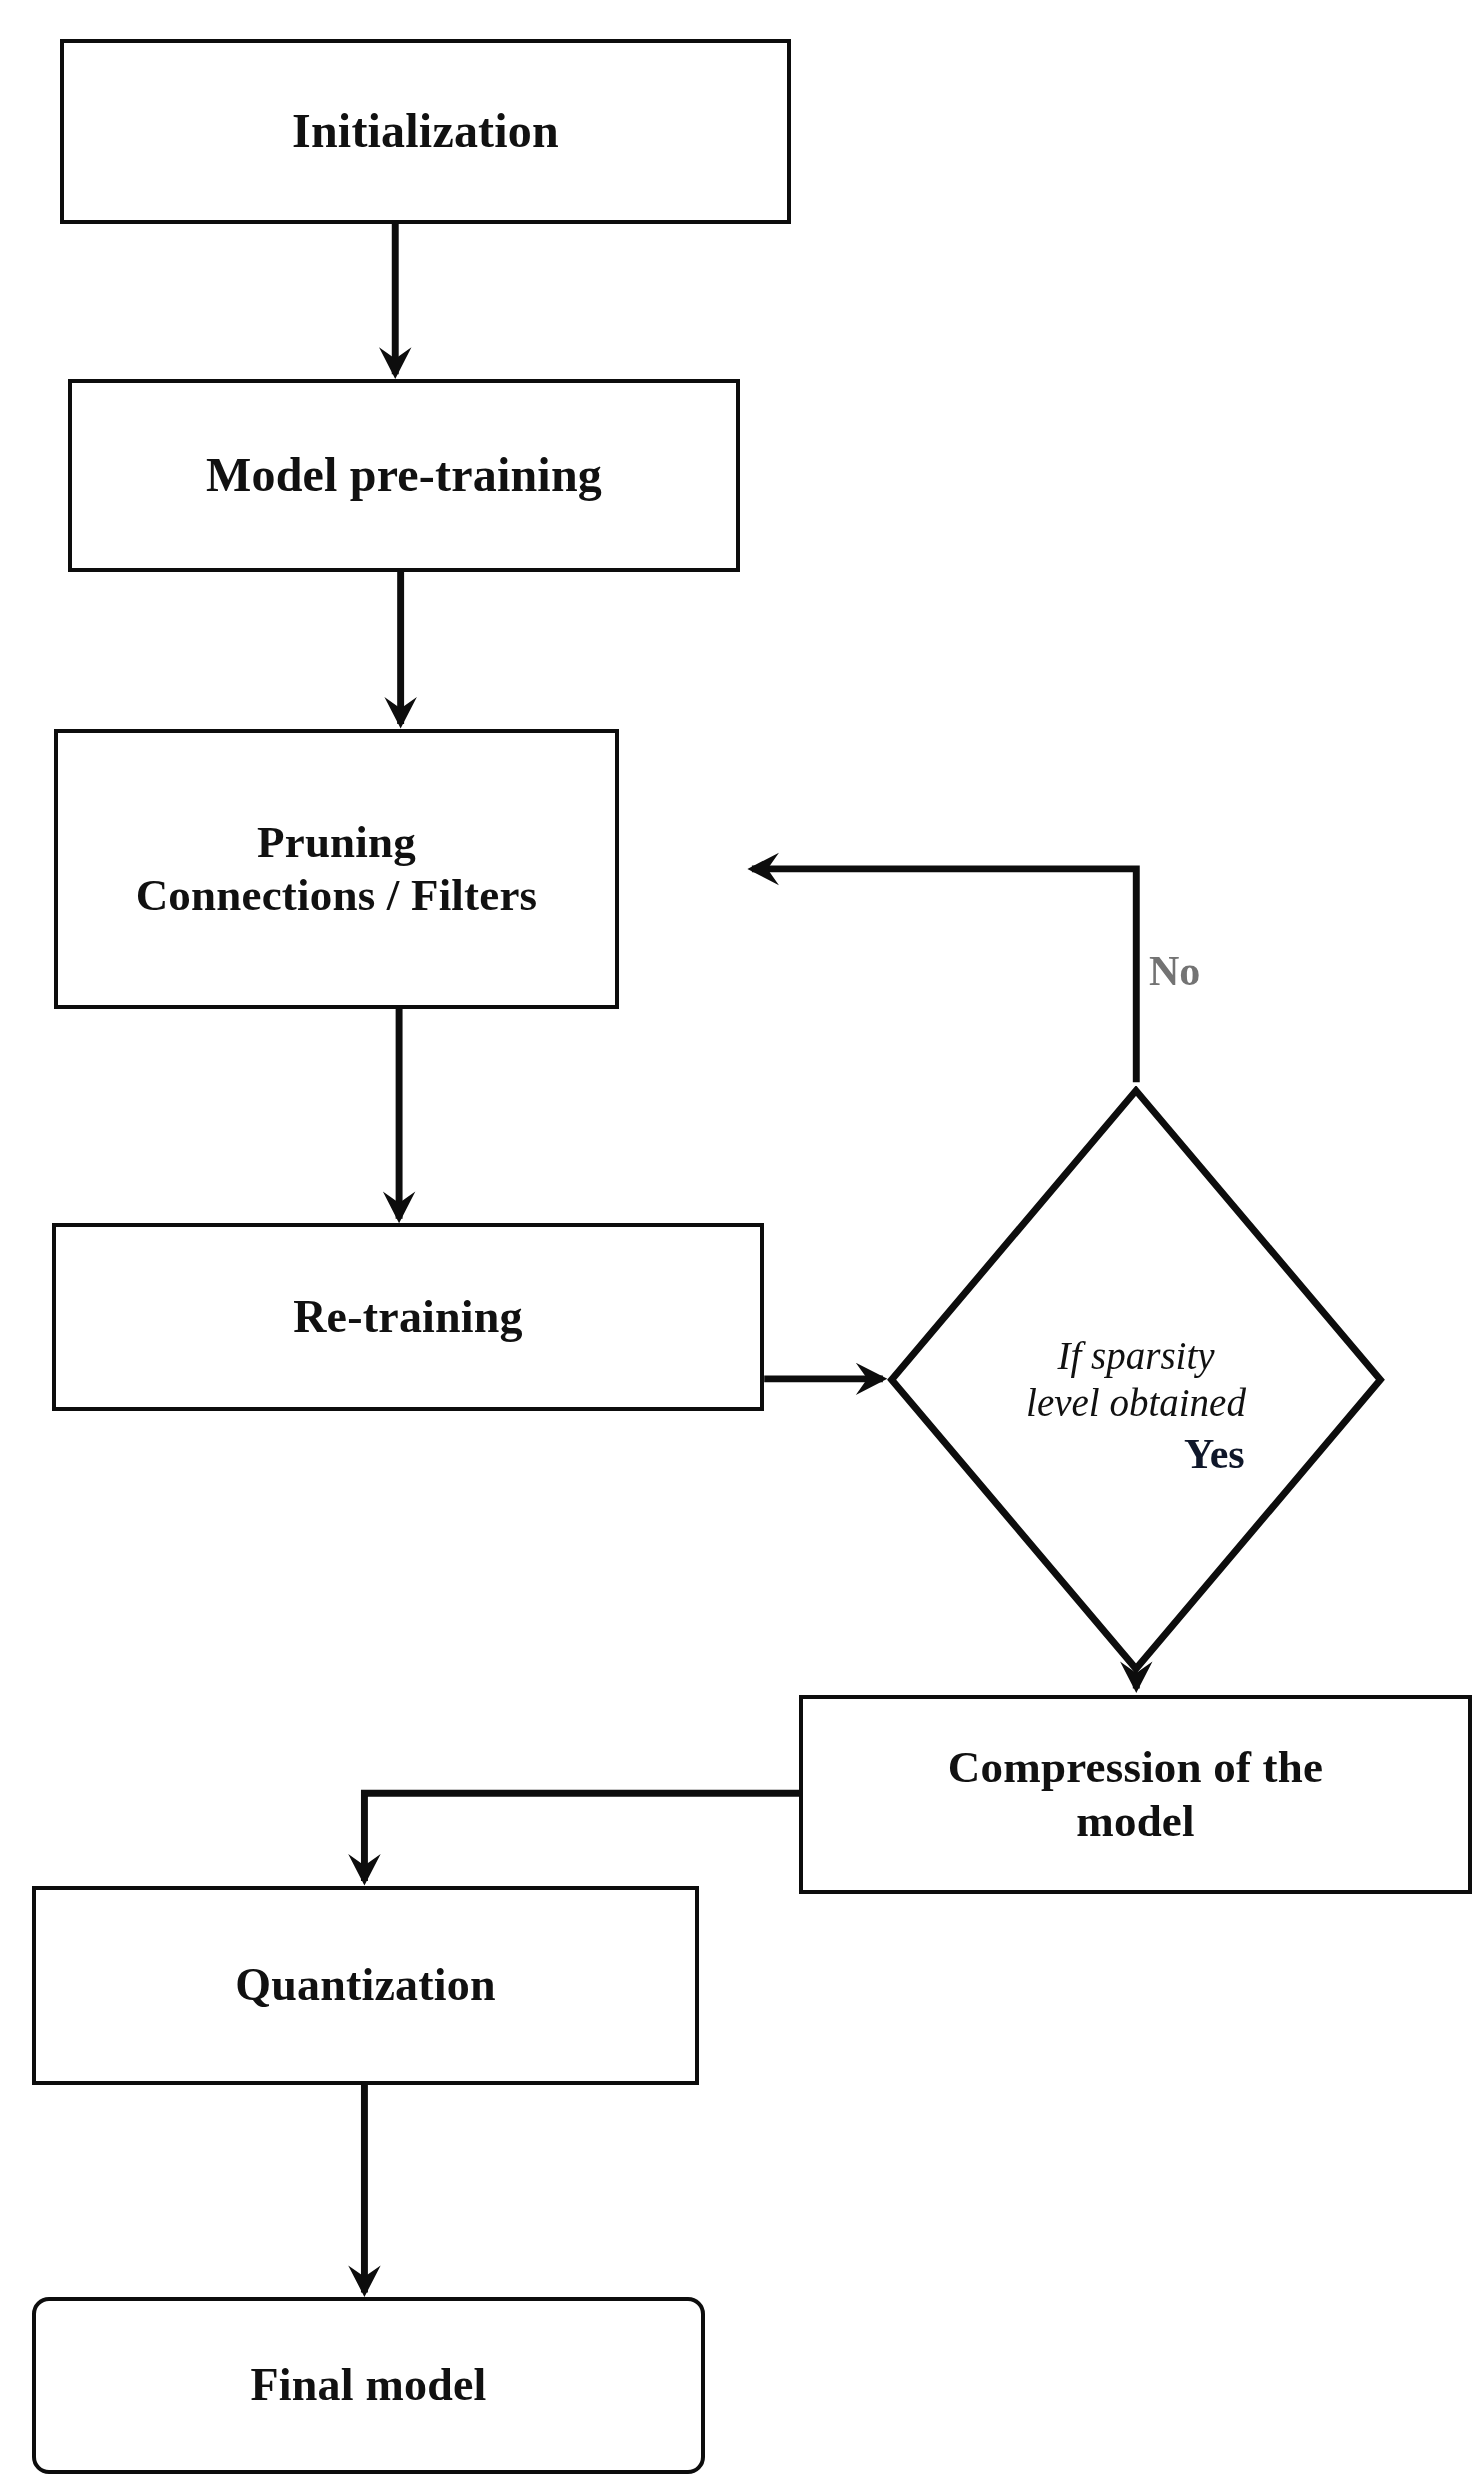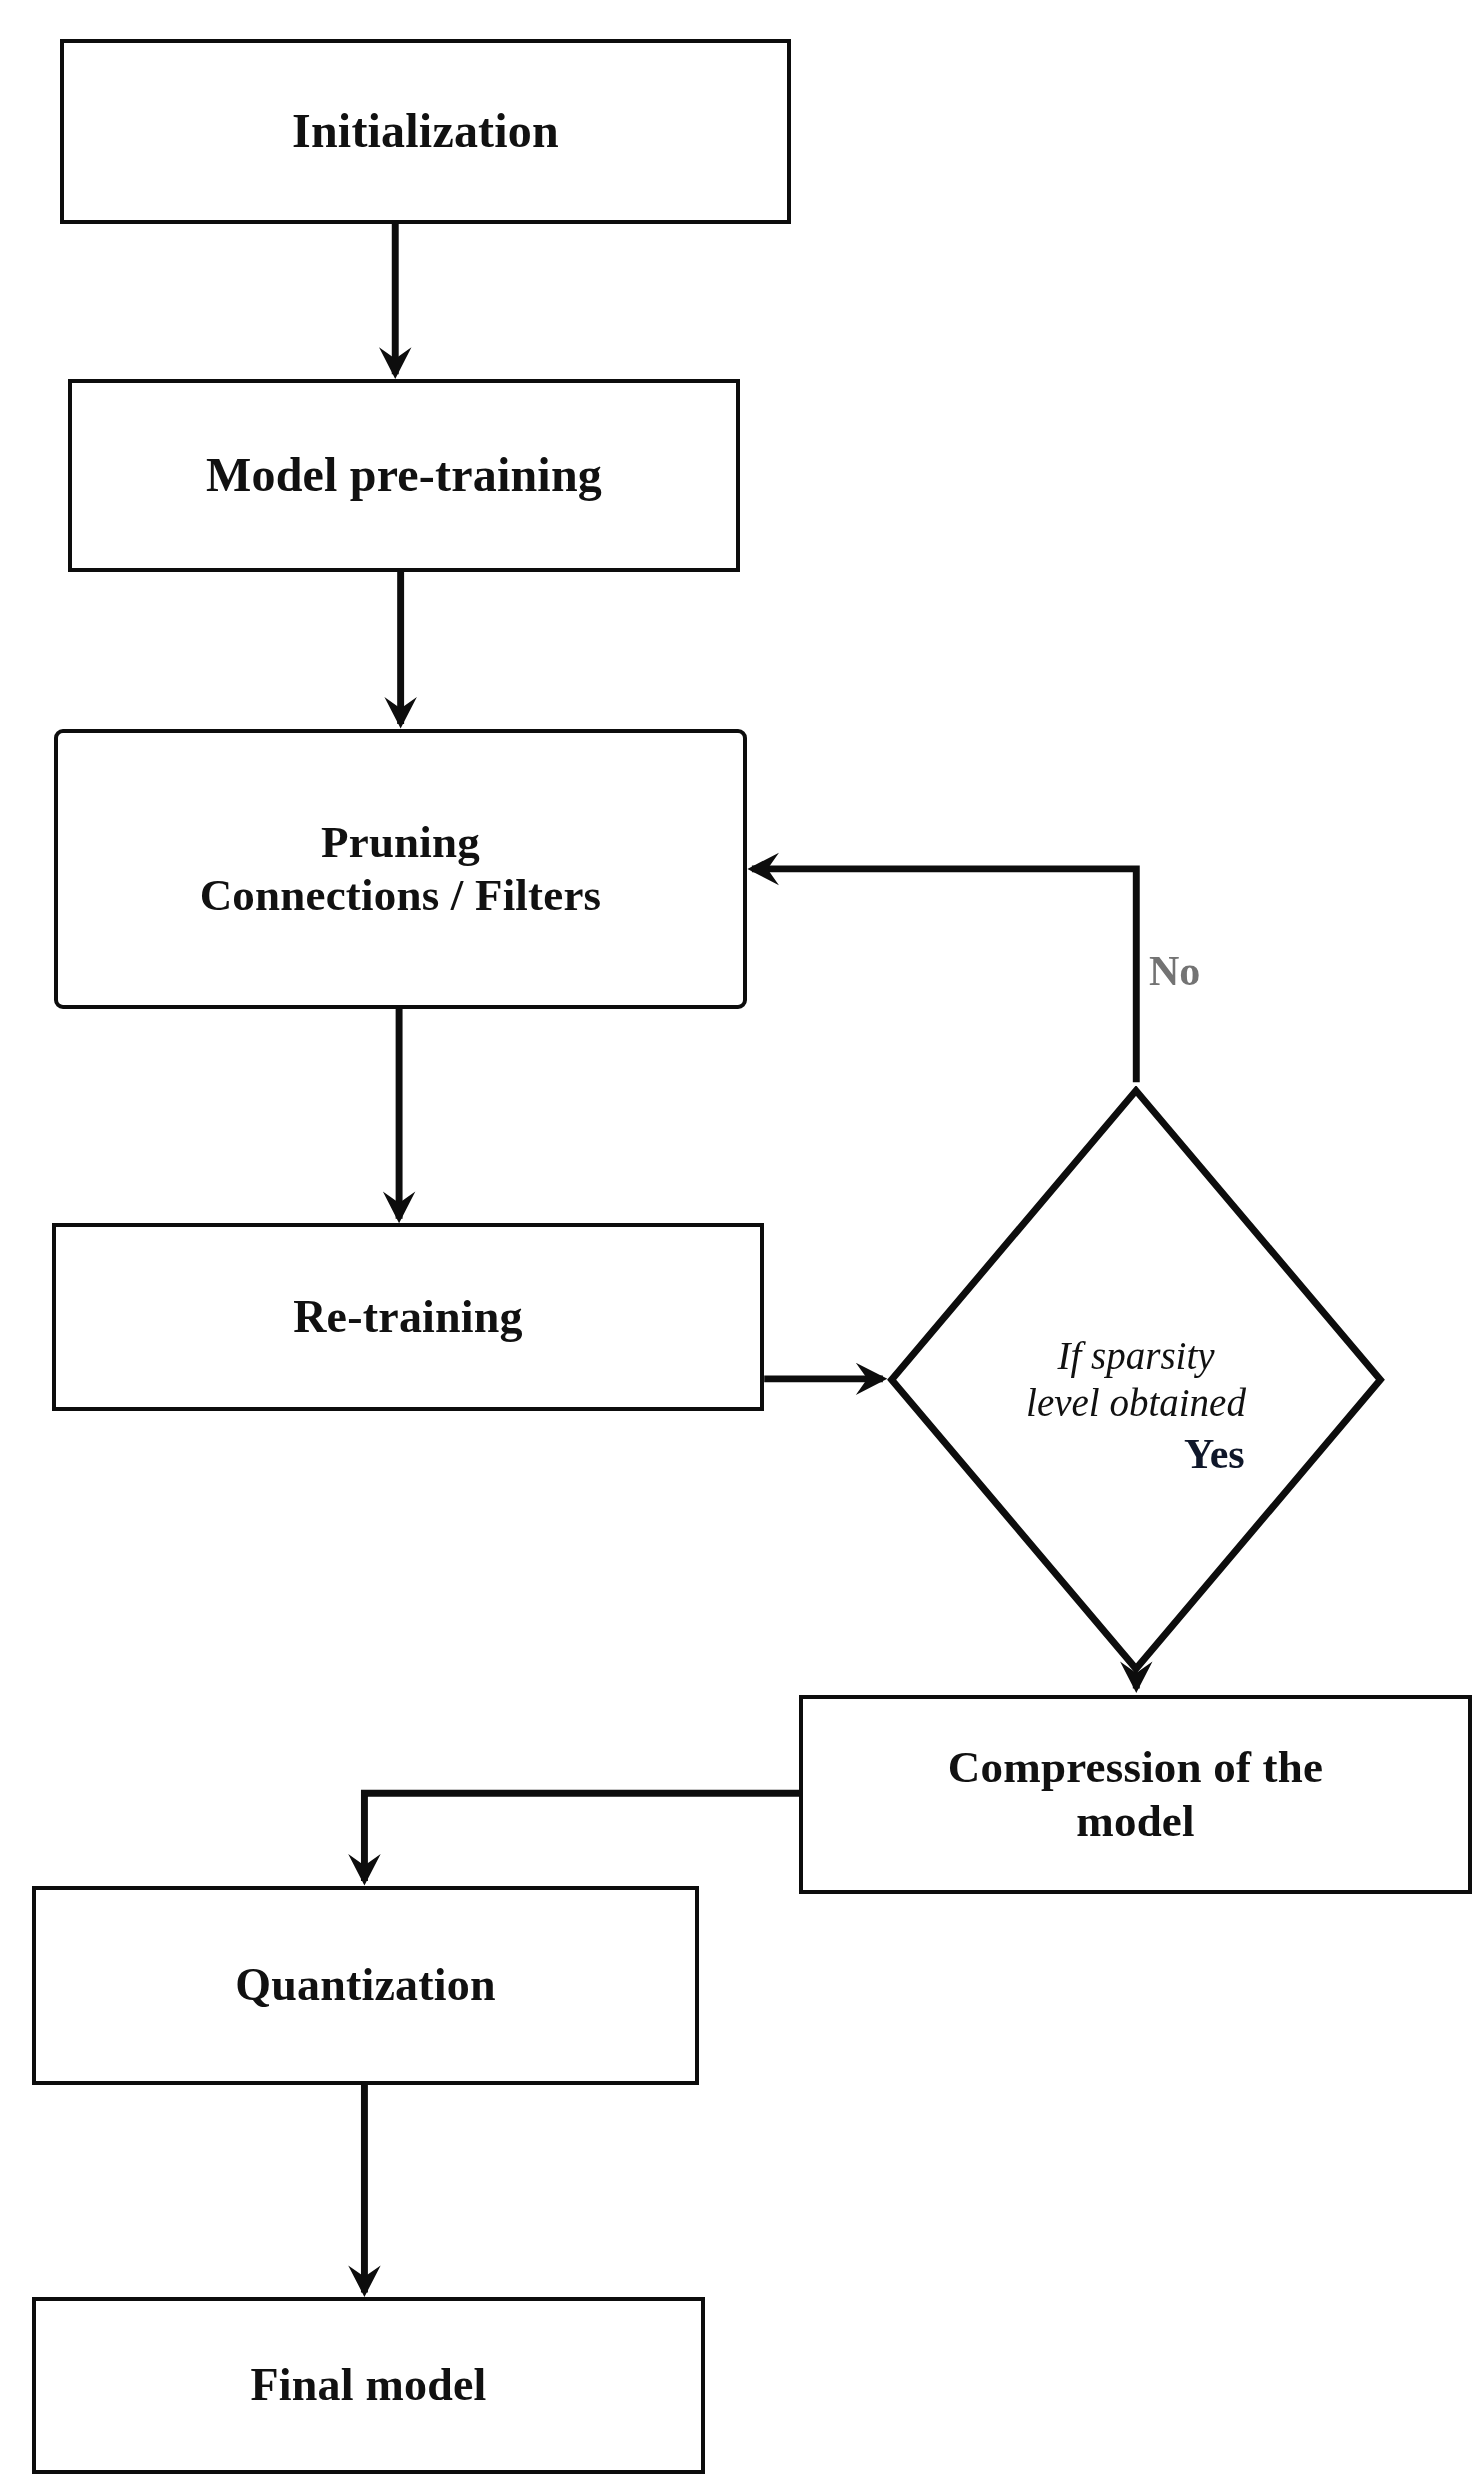--- a/index.html
+++ b/index.html
@@ -28,25 +28,25 @@
   .node .label {
     font-weight: bold;
     color: #111111;
     line-height: 1.18;
     letter-spacing: 0.2px;
     padding: 0 9.2px;
   }
   
   #node-initialization  { left: 60px;   top: 39px;   width: 731px; height: 185px; }
   #node-pretraining     { left: 68px;   top: 379px;  width: 672px; height: 193px; }
-  #node-pruning         { left: 54px;   top: 729px;  width: 693px; height: 280px; border-radius: 9px; }
+  #node-pruning         { left: 54px;   top: 729px;  width: 565px; height: 280px; }
   #node-retraining      { left: 52px;   top: 1223px; width: 712px; height: 188px; }
   #node-compression     { left: 799px; top: 1695px; width: 673px; height: 199px; }
   #node-quantization    { left: 32px;   top: 1886px; width: 667px; height: 199px; }
-  #node-finalmodel      { left: 32px;   top: 2297px; width: 673px; height: 177px; }
+  #node-finalmodel      { left: 32px;   top: 2297px; width: 673px; height: 177px; border-radius: 17px; }
 
   #node-initialization .label { font-size: 48px; }
   #node-pretraining .label    { font-size: 48px; }
   #node-pruning .label        { font-size: 45px; }
   #node-retraining .label     { font-size: 46px; }
   #node-compression .label    { font-size: 45px; }
   #node-quantization .label   { font-size: 46px; }
   #node-finalmodel .label     { font-size: 46px; }
 
   

